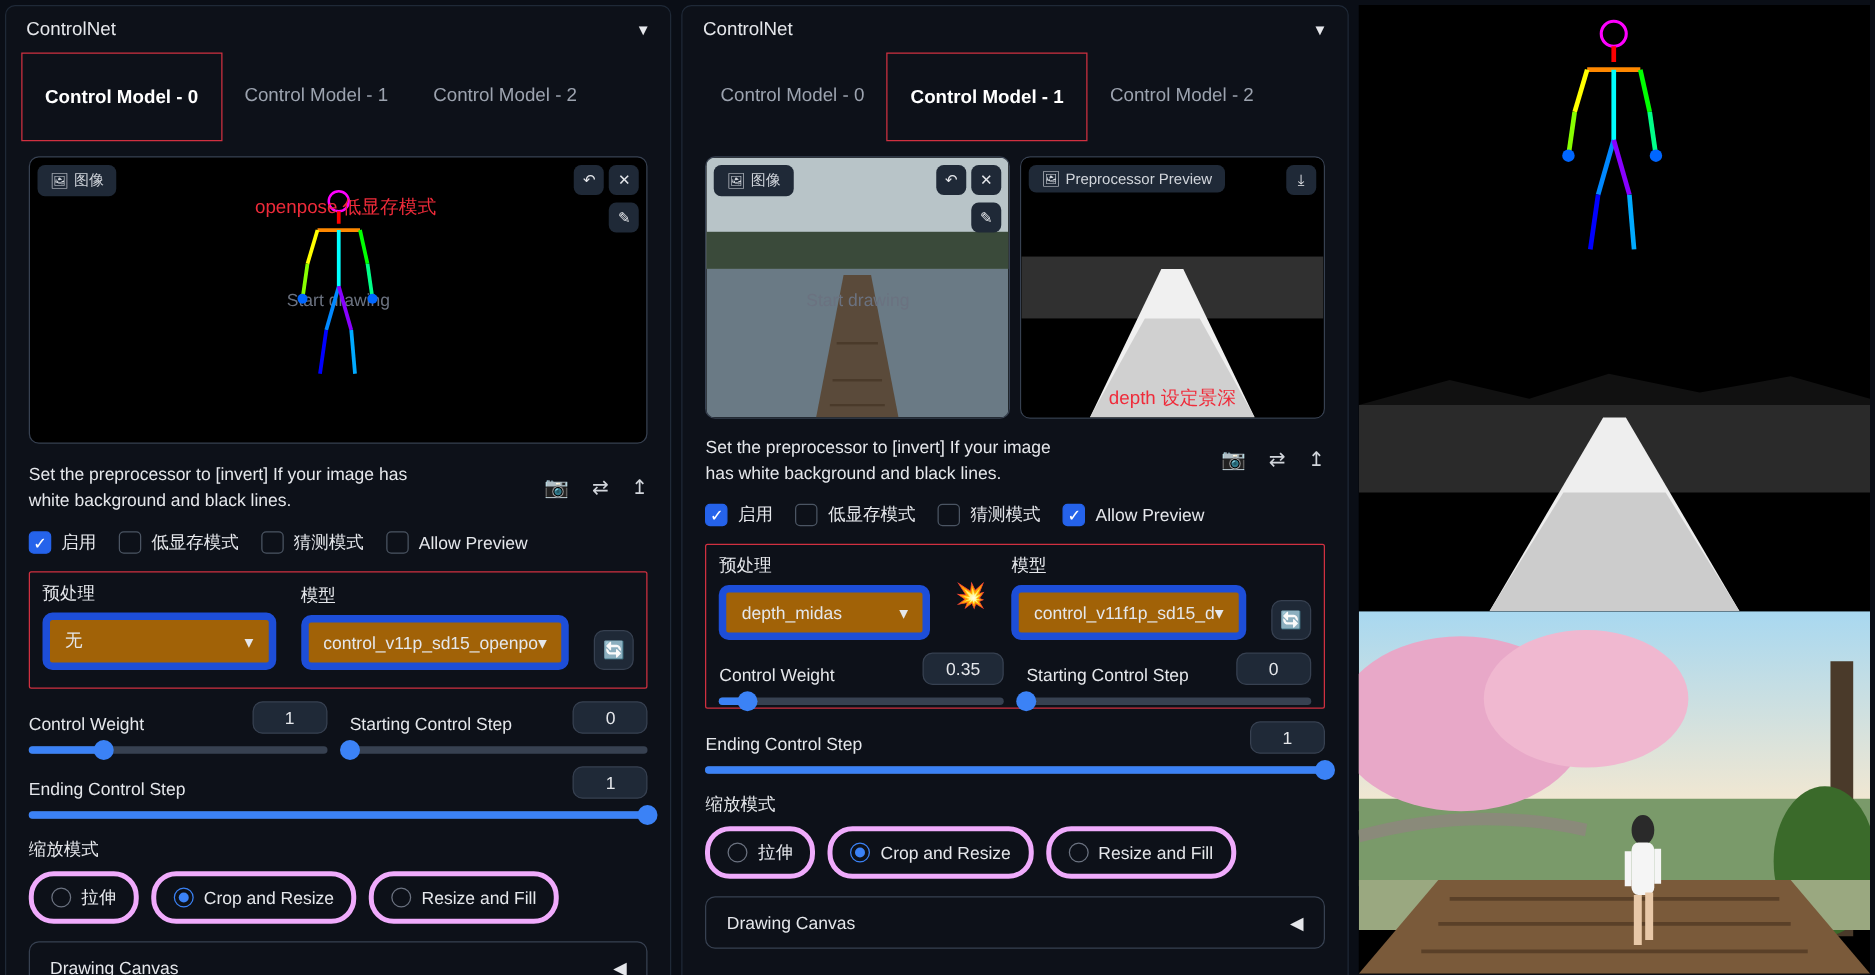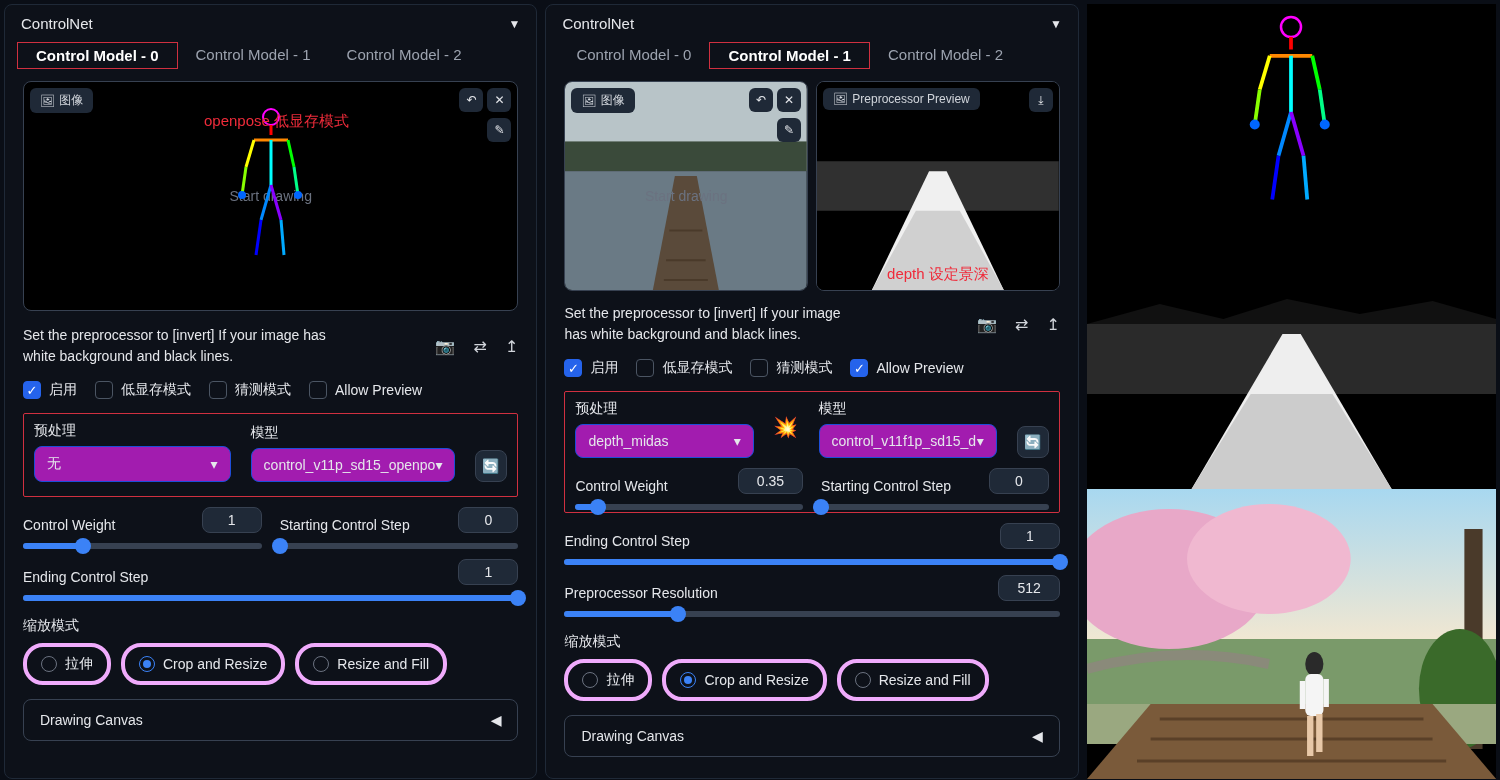--- a/index.html
+++ b/index.html
@@ -1,41 +1,41 @@
 <!DOCTYPE html>
 <html><head>
 <meta charset="utf-8">
 <style>
 * { box-sizing: border-box; margin: 0; padding: 0; font-family: -apple-system, Segoe UI, sans-serif; }
 body { background: #0a0e16; color: #e5e7eb; display: flex; font-size: 14px; }
 .panel { width: 576px; background: #0d1119; border: 1px solid #1f2937; border-radius: 8px; margin: 4px; padding: 0; }
 .hdr { display: flex; justify-content: space-between; align-items: center; padding: 10px 16px; font-size: 15px; }
 .collapse-ic { font-size: 12px; }
 .tabs { display: flex; gap: 0; padding: 0 12px; }
-.tab { padding: 4px 18px; color: #9ca3af; cursor: pointer; font-size: 15px; }
+.tab { padding: 26px 18px; color: #9ca3af; cursor: pointer; font-size: 15px; }
 .tab.on { color: #fff; font-weight: 600; }
 .redbox { border: 1px solid #d03040; }
 .body { padding: 12px 18px; }
 .imgpanel { border: 1px solid #374151; border-radius: 8px; position: relative; background: #000; overflow: hidden; }
 .imgtabs { position: absolute; left: 6px; top: 6px; display: flex; gap: 4px; z-index: 5; }
 .imgtab { background: #1f2937; color: #d1d5db; padding: 4px 10px; border-radius: 6px; font-size: 12px; display: flex; align-items: center; gap: 4px; }
 .imgtools { position: absolute; right: 6px; top: 6px; display: flex; gap: 4px; z-index: 5; }
 .imgtool { width: 24px; height: 24px; background: #1f2937; border-radius: 6px; display: flex; align-items: center; justify-content: center; font-size: 12px; cursor: pointer; }
 .canvas-lbl { position: absolute; left: 50%; top: 50%; transform: translate(-50%,-50%); color: #6b7280; font-size: 14px; }
 .red-anno { position: absolute; color: #ef2b3a; font-size: 15px; z-index: 5; }
 .hint { font-size: 14px; color: #e5e7eb; line-height: 1.5; }
 .iconrow { display: flex; gap: 18px; align-items: center; color: #d1d5db; font-size: 16px; }
 .cbrow { display: flex; gap: 18px; align-items: center; margin: 14px 0; }
 .cb { display: flex; align-items: center; gap: 8px; cursor: pointer; }
 .cb-box { width: 18px; height: 18px; border: 1px solid #4b5563; border-radius: 4px; display: flex; align-items: center; justify-content: center; font-size: 13px; }
 .cb-box.on { background: #2563eb; border-color: #2563eb; color: #fff; }
 .ctlrow { display: flex; gap: 20px; align-items: flex-end; }
 .ctl { flex: 1; display: flex; flex-direction: column; gap: 6px; }
 .ctllbl { font-size: 14px; color: #e5e7eb; }
-.sel { background: #a21caf; border: 1px solid #1d4ed8; border-radius: 8px; padding: 8px 12px; color: #e5e7eb; display: flex; justify-content: space-between; align-items: center; cursor: pointer; font-size: 14px; }
+.sel { background: #a16207; border: 6px solid #1d4ed8; border-radius: 8px; padding: 8px 12px; color: #e5e7eb; display: flex; justify-content: space-between; align-items: center; cursor: pointer; font-size: 14px; }
 .refresh { width: 32px; height: 32px; background: #1f2937; border: 1px solid #374151; border-radius: 8px; display: flex; align-items: center; justify-content: center; cursor: pointer; font-size: 14px; }
 .explode { font-size: 20px; }
 .sliderblk { display: flex; flex-direction: column; gap: 4px; margin-top: 10px; }
 .sliderhdr { display: flex; justify-content: space-between; align-items: flex-end; }
 .valbox { background: #1f2937; border: 1px solid #374151; border-radius: 8px; padding: 4px 18px; min-width: 60px; text-align: center; font-size: 14px; }
 .track { height: 6px; background: #374151; border-radius: 3px; position: relative; margin-top: 6px; }
 .fill { position: absolute; height: 100%; background: #3b82f6; border-radius: 3px; left: 0; }
 .thumb { position: absolute; width: 16px; height: 16px; background: #3b82f6; border-radius: 50%; top: 50%; transform: translate(-50%,-50%); }
 .radio-row { display: flex; gap: 10px; margin-top: 8px; }
 .radio { display: flex; align-items: center; gap: 8px; padding: 8px 14px; border: 4px solid #f0abfc; border-radius: 20px; cursor: pointer; font-size: 14px; }
@@ -325,30 +325,20 @@
     </div>
 
     <div class="sliderblk">
       <div class="sliderhdr">
           <span class="ctllbl">Ending Control Step</span>
           <div class="valbox">1</div>
         </div>
       <div class="track">
           <div class="fill" style="width:100%"></div>
           <div class="thumb" style="left:100%"></div>
-        </div>
-    </div>
-    <div class="sliderblk">
-      <div class="sliderhdr">
-          <span class="ctllbl">Preprocessor Resolution</span>
-          <div class="valbox">512</div>
-        </div>
-      <div class="track">
-          <div class="fill" style="width:23%"></div>
-          <div class="thumb" style="left:23%"></div>
         </div>
     </div>
 
     <div style="margin-top:16px;">
       <div class="ctllbl">缩放模式</div>
       <div class="radio-row">
         <div class="radio">
             <div class="radio-dot"></div>
             <span>拉伸</span>
           </div>

